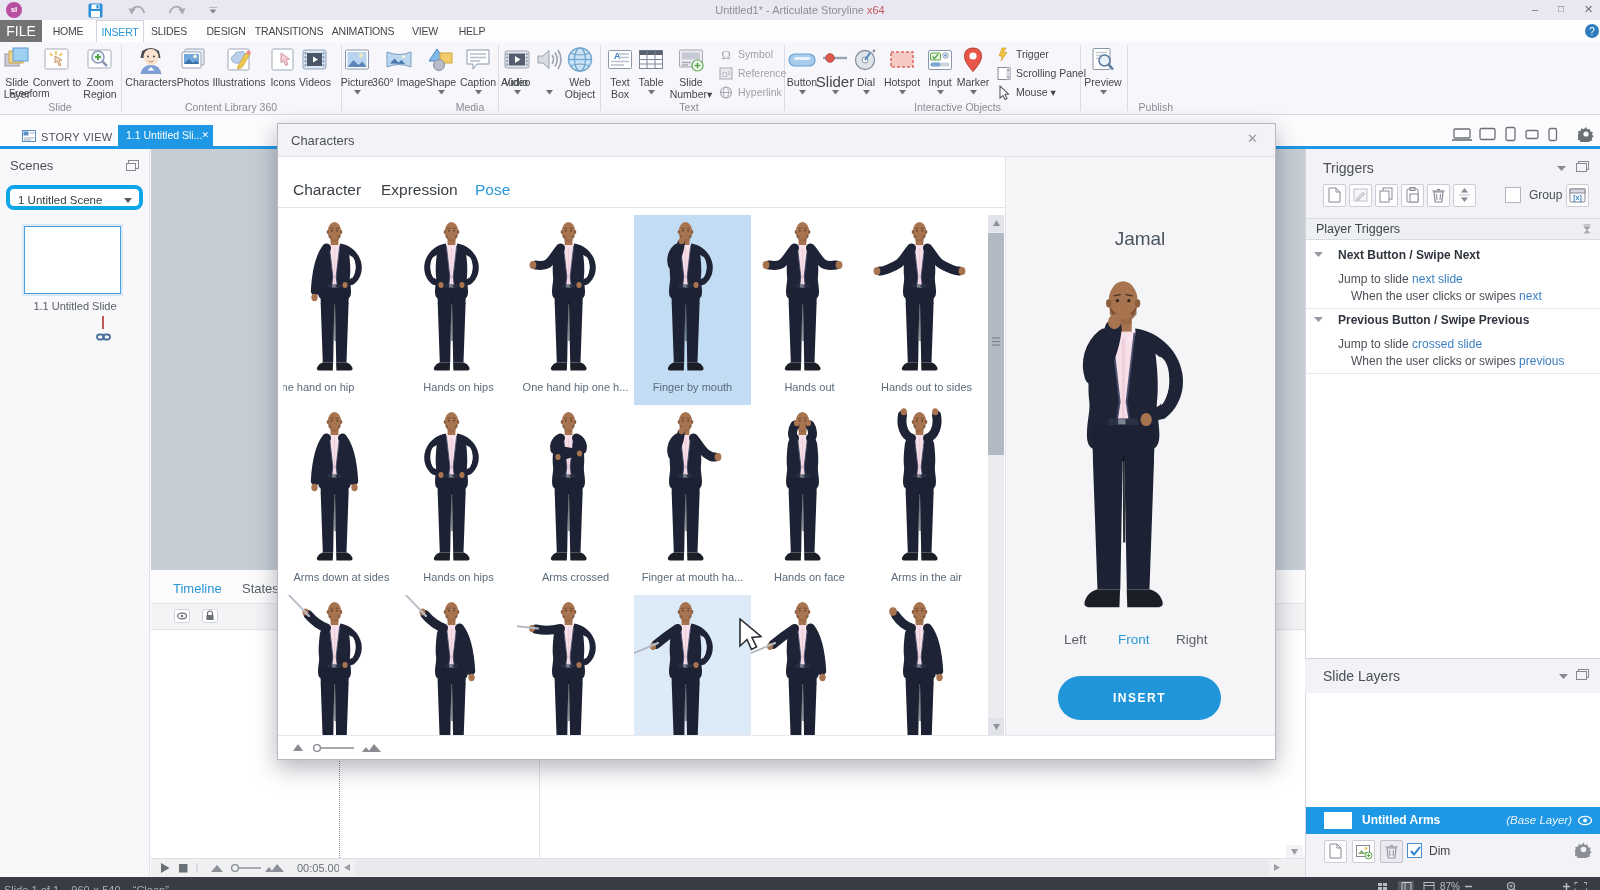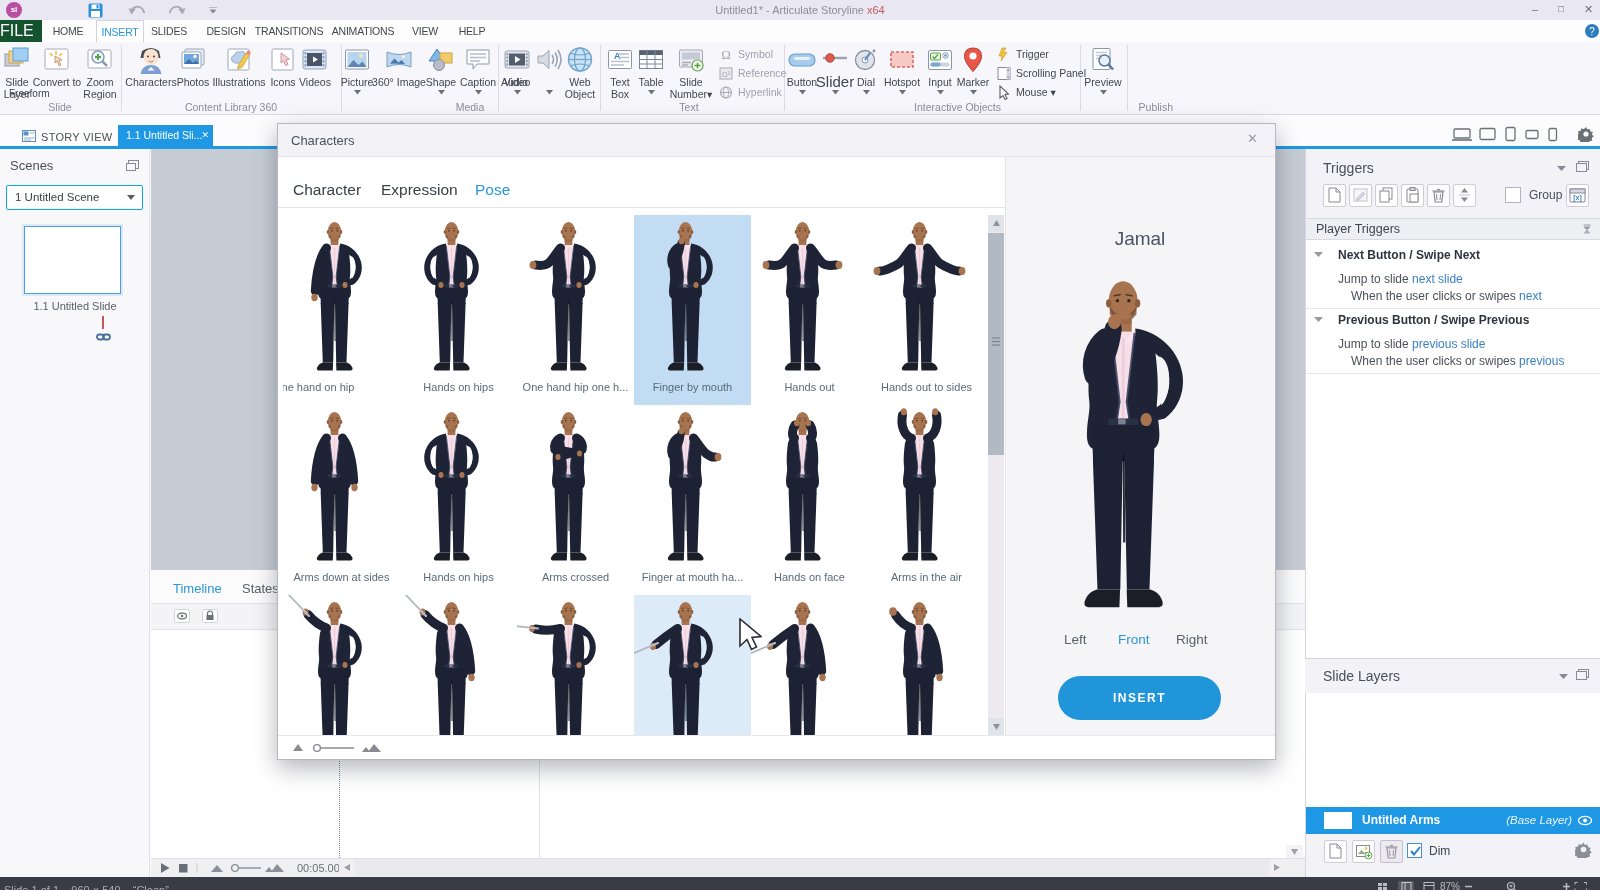--- a/index.html
+++ b/index.html
@@ -24,21 +24,21 @@
 <svg class="abs" style="left:208px;top:7px" width="10" height="8" viewBox="0 0 10 8">
     <path d="M1 0 h8 M2.5 3 L5 6 L7.5 3 Z" stroke="#8a8894" fill="#8a8894" stroke-width="1"></path>
   </svg>
 <div class="abs" style="left:640px;top:4px;width:320px;text-align:center;font-size:11px;color:#8f8d99;">Untitled1* - Articulate Storyline <span style="color:#c25a5a">x64</span></div>
 <div class="abs" style="left:1532px;top:3px;width:60px;height:14px;color:#6f6f79;font-size:11px;">
     <span style="position:absolute;left:0">–</span>
     <span style="position:absolute;left:26px;font-size:10px">□</span>
     <span style="position:absolute;left:52px">✕</span>
   </div>
 <div class="abs" style="left:0;top:20px;width:1600px;height:22px;background:#fdfdfe;"></div>
-<div class="abs" style="left:0;top:20px;width:42px;height:22px;background:#14532d;color:#fff;font-size:16px;line-height:22px;text-align:left;">FILE</div>
+<div class="abs" style="left:0;top:20px;width:42px;height:22px;background:#737373;color:#fff;font-size:14px;line-height:22px;text-align:center;">FILE</div>
 <div class="abs" style="left:23px;top:20px;width:90px;height:22px;color:#42474d;font-size:10.5px;letter-spacing:-0.2px;line-height:22px;text-align:center;">HOME</div>
 <div class="abs" style="left:124px;top:20px;width:90px;height:22px;color:#42474d;font-size:10.5px;letter-spacing:-0.2px;line-height:22px;text-align:center;">SLIDES</div>
 <div class="abs" style="left:181px;top:20px;width:90px;height:22px;color:#42474d;font-size:10.5px;letter-spacing:-0.2px;line-height:22px;text-align:center;">DESIGN</div>
 <div class="abs" style="left:244px;top:20px;width:90px;height:22px;color:#42474d;font-size:10.5px;letter-spacing:-0.2px;line-height:22px;text-align:center;">TRANSITIONS</div>
 <div class="abs" style="left:318px;top:20px;width:90px;height:22px;color:#42474d;font-size:10.5px;letter-spacing:-0.2px;line-height:22px;text-align:center;">ANIMATIONS</div>
 <div class="abs" style="left:380px;top:20px;width:90px;height:22px;color:#42474d;font-size:10.5px;letter-spacing:-0.2px;line-height:22px;text-align:center;">VIEW</div>
 <div class="abs" style="left:427px;top:20px;width:90px;height:22px;color:#42474d;font-size:10.5px;letter-spacing:-0.2px;line-height:22px;text-align:center;">HELP</div>
 <div class="abs" style="left:96px;top:20px;width:48px;height:23px;background:#fff;border:1px solid #d5d3de;border-bottom:none;color:#2a96d8;font-size:10.5px;letter-spacing:-0.2px;line-height:22px;text-align:center;">INSERT</div>
 <svg class="abs" style="left:1585px;top:24px" width="14" height="14" viewBox="0 0 14 14">
     <circle cx="7" cy="7" r="7" fill="#2e7bbf"></circle>
@@ -361,21 +361,21 @@
 <svg class="abs" style="left:1578px;top:126px" width="16" height="16" viewBox="0 0 16 16">
     <path d="M8 1 l1.2 2.3 2.6-.4 .5 2.6 2.6 .6 -1 2.4 1.9 1.8 -2 1.7 .5 2.6 -2.6 .4 -.7 2.5 -2.4 -1 -2 1.7 -1.6 -2.1 -2.5 .7 -.6 -2.5 -2.6 -.5 1 -2.4 -1.8 -1.9 2 -1.6 -.4 -2.6 2.6 -.5 .7 -2.5 2.4 1 Z" fill="#6a7076"></path>
     <circle cx="8" cy="8" r="2.6" fill="#fcfcfe"></circle>
   </svg>
 <div class="abs" style="left:0;top:149px;width:150px;height:728px;background:#f8f8fa;border-right:1px solid #e2e0e8;"></div>
 <div class="abs" style="left:10px;top:158px;font-size:13px;color:#4a5058;">Scenes</div>
 <svg class="abs" style="left:126px;top:160px" width="13" height="11" viewBox="0 0 13 11" fill="none" stroke="#8a8894">
     <rect x="2.5" y="0.5" width="10" height="8"></rect>
     <rect x="0.5" y="3.5" width="9" height="7" fill="#f8f8fa"></rect>
   </svg>
-<div class="abs" style="left:6px;top:185px;width:137px;height:25px;background:#fff;border:1px solid #0ea5e9;border-radius:2px;font-size:11.5px;color:#3a3f45;line-height:23px;"><span style="margin-left:8px">1 Untitled Scene</span><svg style="position:absolute;right:7px;top:9px" width="8" height="6" viewBox="0 0 8 6">
+<div class="abs" style="left:6px;top:185px;width:137px;height:25px;background:#fff;border:4px solid #0ea5e9;border-radius:8px;font-size:11.5px;color:#3a3f45;line-height:23px;"><span style="margin-left:8px">1 Untitled Scene</span><svg style="position:absolute;right:7px;top:9px" width="8" height="6" viewBox="0 0 8 6">
       <path d="M0 0 L4 5 L8 0 Z" fill="#5a5a64"></path>
     </svg></div>
 <div class="abs" style="left:24px;top:226px;width:97px;height:68px;background:#fff;border:1px solid #4a9fe0;box-shadow:0 0 0 2px #dceaf8;"></div>
 <div class="abs" style="left:0px;top:300px;width:150px;text-align:center;font-size:11px;color:#5a6068;">1.1 Untitled Slide</div>
 <div class="abs" style="left:102px;top:316px;width:2px;height:13px;background:#c05a5a;"></div>
 <svg class="abs" style="left:96px;top:331px" width="15" height="12" viewBox="0 0 15 12">
     <g fill="none" stroke="#4a6f9c" stroke-width="1.8">
       <rect x="1" y="3.5" width="7" height="5" rx="2.5"></rect>
       <rect x="7" y="3.5" width="7" height="5" rx="2.5"></rect>
     </g>
@@ -490,21 +490,21 @@
     <path d="M0 0 L4.5 5 L9 0 Z" fill="#9a98a2"></path>
   </svg>
 <div class="abs" style="left:1338px;top:248px;font-size:12px;font-weight:bold;color:#2f353d;">Next Button / Swipe Next</div>
 <div class="abs" style="left:1338px;top:272px;font-size:12px;color:#4a5058;">Jump to slide <span style="color:#3a7fc1">next slide</span></div>
 <div class="abs" style="left:1351px;top:289px;font-size:12px;color:#4a5058;">When the user clicks or swipes <span style="color:#3a7fc1">next</span></div>
 <div class="abs" style="left:1306px;top:308px;width:294px;height:1px;background:#e7e6ec;"></div>
 <svg class="abs" style="left:1314px;top:317px" width="9" height="6" viewBox="0 0 9 6">
     <path d="M0 0 L4.5 5 L9 0 Z" fill="#9a98a2"></path>
   </svg>
 <div class="abs" style="left:1338px;top:313px;font-size:12px;font-weight:bold;color:#2f353d;">Previous Button / Swipe Previous</div>
-<div class="abs" style="left:1338px;top:337px;font-size:12px;color:#4a5058;">Jump to slide <span style="color:#3a7fc1">previous slide</span></div>
+<div class="abs" style="left:1338px;top:337px;font-size:12px;color:#4a5058;">Jump to slide <span style="color:#3a7fc1">crossed slide</span></div>
 <div class="abs" style="left:1351px;top:354px;font-size:12px;color:#4a5058;">When the user clicks or swipes <span style="color:#3a7fc1">previous</span></div>
 <div class="abs" style="left:1306px;top:373px;width:294px;height:1px;background:#e7e6ec;"></div>
 <div class="abs" style="left:1305px;top:658px;width:295px;height:35px;background:#f3f2f6;border-top:1px solid #d6d4de;"></div>
 <div class="abs" style="left:1323px;top:668px;font-size:14px;color:#4a5058;">Slide Layers</div>
 <svg class="abs" style="left:1559px;top:674px" width="9" height="6" viewBox="0 0 9 6">
     <path d="M0 0 L4.5 5 L9 0 Z" fill="#8a8894"></path>
   </svg>
 <svg class="abs" style="left:1576px;top:669px" width="13" height="11" viewBox="0 0 13 11" fill="none" stroke="#8a8894">
     <rect x="2.5" y="0.5" width="10" height="8"></rect>
     <rect x="0.5" y="2.5" width="10" height="8" fill="#f3f2f6"></rect>

